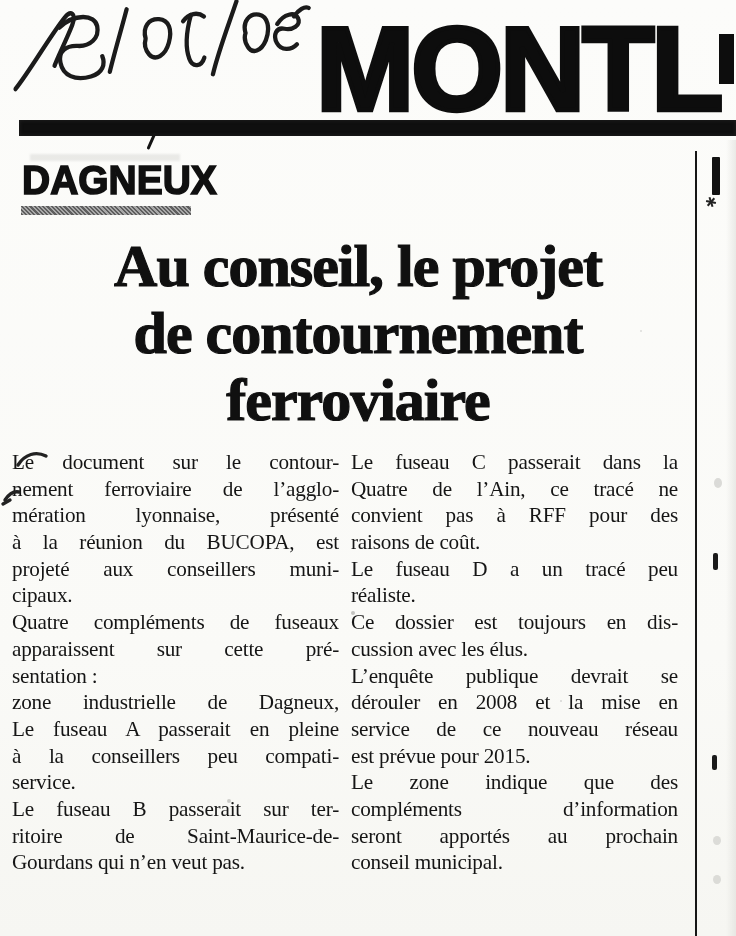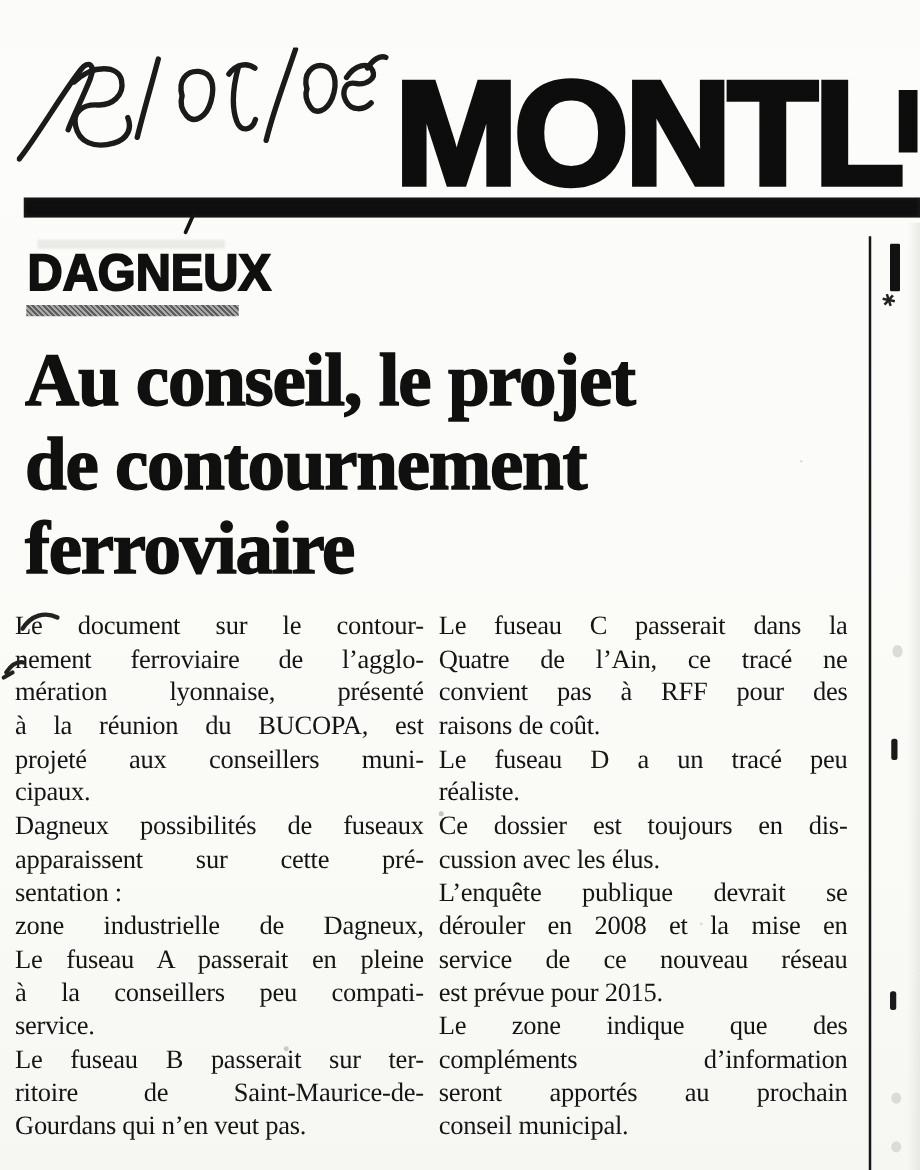--- a/index.html
+++ b/index.html
@@ -5,21 +5,21 @@
   :root{
     --ink:#161616;
     --paper:#fbfbf9;
     --halftone_dark:#5e5e5e;
     --halftone_light:#a9a9a9;
   }
   html,body{margin:0;padding:0;}
   body{width:736px;height:936px;overflow:hidden;background:var(--paper);
        font-family:"Liberation Serif", serif;color:var(--ink);position:relative;}
   .page{position:absolute;inset:0;overflow:hidden;
-        background:linear-gradient(180deg,#fcfcfa 0%,#fafaf7 70%,#f6f6f2 100%);margin-top:38px;}
+        background:linear-gradient(180deg,#fcfcfa 0%,#fafaf7 70%,#f6f6f2 100%);}
 
   
   .hand-date{position:absolute;left:12px;top:0;width:302px;height:96px;transform:rotate(-2deg);}
   .hand-date path{fill:none;stroke:#1b1b1b;stroke-width:4.3;stroke-linecap:round;stroke-linejoin:round;}
 
   
   .masthead{position:absolute;left:316px;top:10px;line-height:1;white-space:nowrap;
             font-family:"Liberation Sans", sans-serif;font-weight:700;font-size:118px;
             letter-spacing:-3px;color:#0d0d0d;-webkit-text-stroke:4.5px #0d0d0d;}
   .masthead-partial{position:absolute;left:719px;top:34px;width:15px;height:50px;background:#0d0d0d;}
@@ -32,21 +32,21 @@
 
   
   .section-label{position:absolute;left:22px;top:160px;line-height:1;
                  font-family:"Liberation Sans", sans-serif;font-weight:700;font-size:41px;
                  letter-spacing:0;color:#101010;-webkit-text-stroke:1.6px #101010;
                  transform:scaleX(.95);transform-origin:left top;white-space:nowrap;}
   .section-underline{position:absolute;left:21px;top:206px;width:170px;height:9px;
                  background:repeating-linear-gradient(45deg,var(--halftone_dark) 0 1.5px,var(--halftone_light) 1.5px 3px);}
 
   
-  .headline{position:absolute;left:20px;top:233px;width:676px;
+  .headline{position:absolute;left:20px;top:233px;width:676px;text-align:center;
             font-weight:700;font-size:60px;line-height:67px;letter-spacing:-1px;
             color:#101010;-webkit-text-stroke:1.2px #101010;}
 
   
   .columns{position:absolute;left:12px;top:449px;width:666px;display:flex;gap:12px;justify-content:center;}
   .col{width:327px;font-size:21.2px;line-height:26.7px;letter-spacing:-0.2px;color:#151515;}
   .line{text-align:justify;text-align-last:justify;height:26.7px;overflow:hidden;white-space:normal;}
   .line.par-end{text-align-last:left;}
 
   
@@ -111,21 +111,21 @@
   </div>
 
   <div class="columns">
     <div class="col">
         <div class="line">Le document sur le contour-</div>
         <div class="line">nement ferroviaire de l’agglo-</div>
         <div class="line">mération lyonnaise, présenté</div>
         <div class="line">à la réunion du BUCOPA, est</div>
         <div class="line">projeté aux conseillers muni-</div>
         <div class="line par-end">cipaux.</div>
-        <div class="line">Dagneux possibilités de fuseaux</div>
+        <div class="line">Quatre compléments de fuseaux</div>
         <div class="line">apparaissent sur cette pré-</div>
         <div class="line par-end">sentation :</div>
         <div class="line">zone industrielle de Dagneux,</div>
         <div class="line">Le fuseau A passerait en pleine</div>
         <div class="line">à la conseillers peu compati-</div>
         <div class="line par-end">service.</div>
         <div class="line">Le fuseau B passerait sur ter-</div>
         <div class="line">ritoire de Saint-Maurice-de-</div>
         <div class="line par-end">Gourdans qui n’en veut pas.</div>
       </div>

